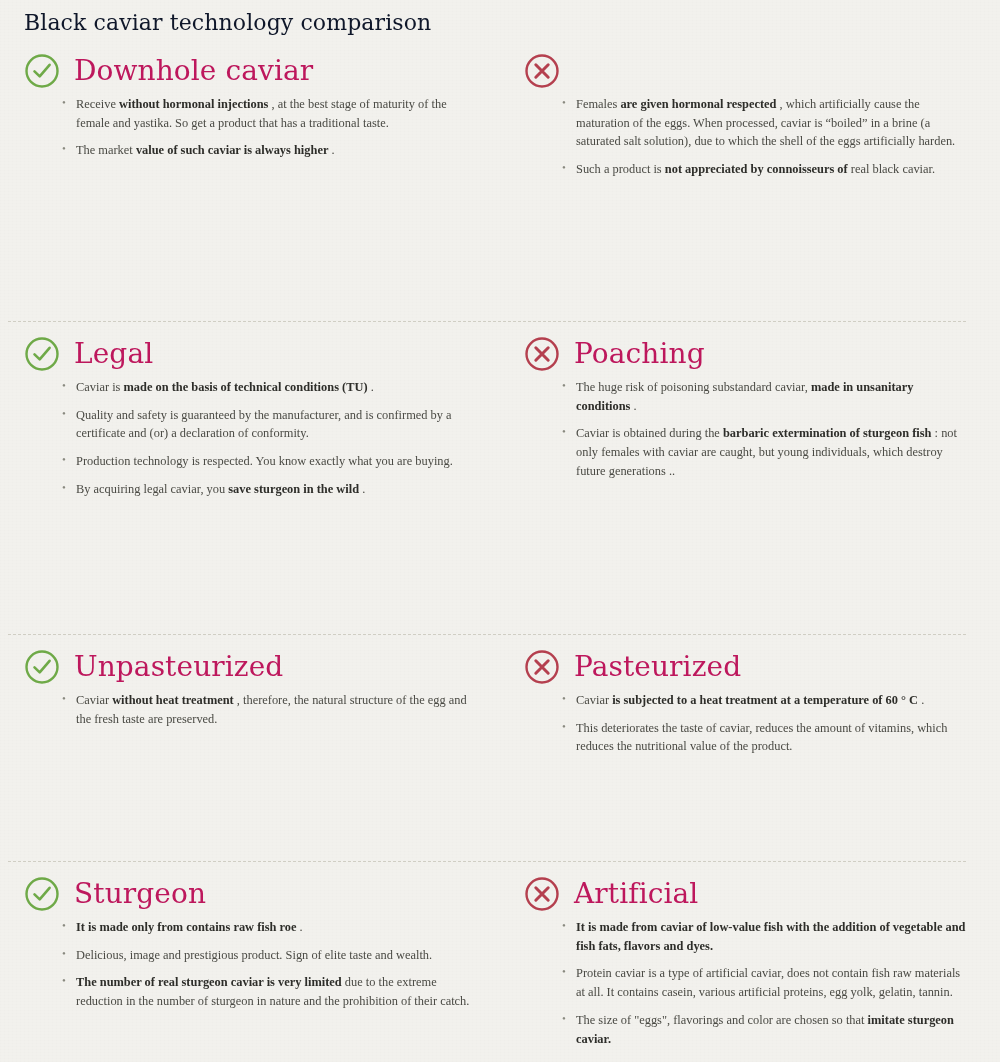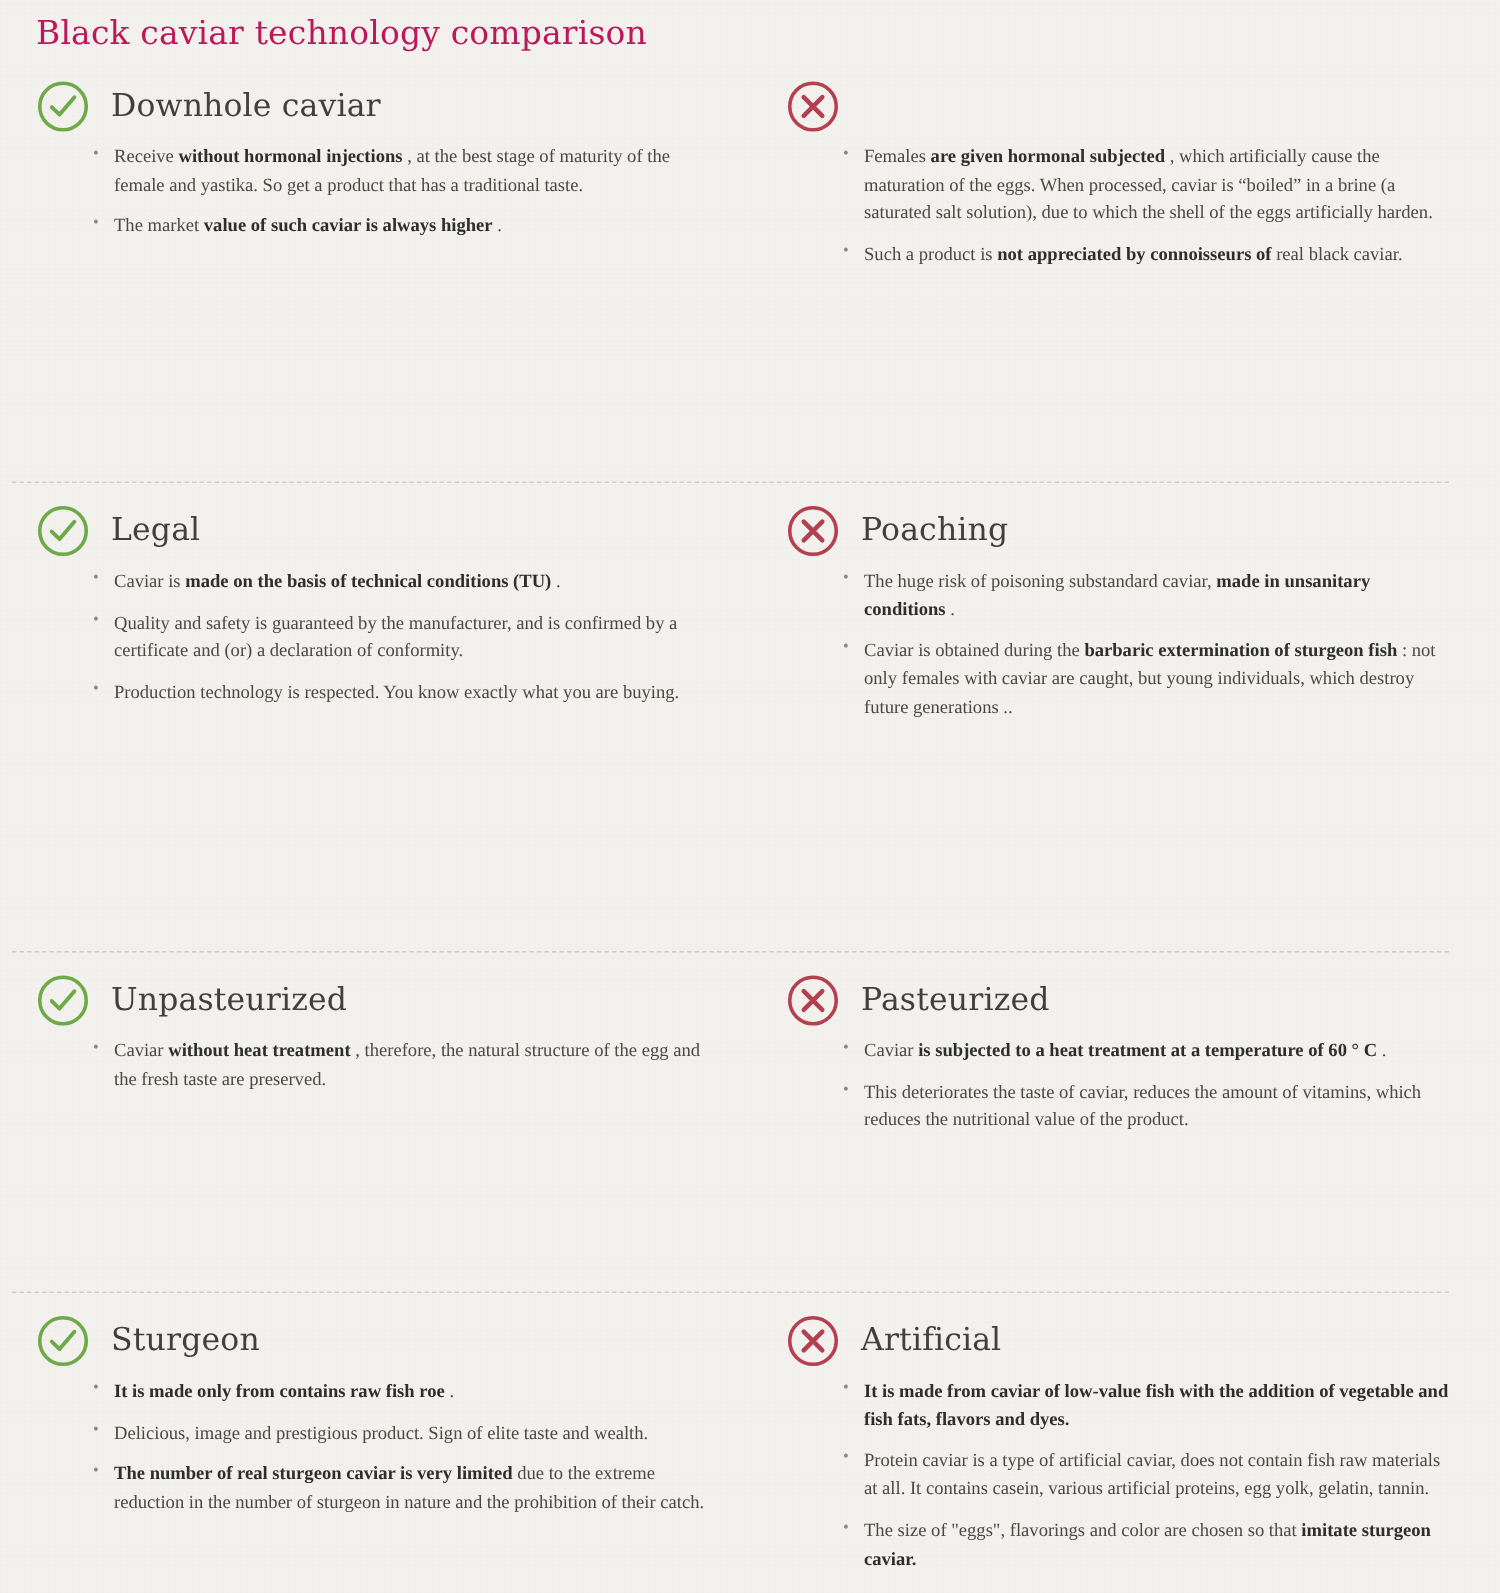--- a/index.html
+++ b/index.html
@@ -29,21 +29,21 @@
   }
   .page {
     position: relative;
     z-index: 1;
     padding: 0;
   }
   .page-title {
     font-family: "DejaVu Serif", "Liberation Serif", serif;
     font-size: 22px;
     font-weight: 400;
-    color: #be185d;
+    color: #0f172a;
     letter-spacing: 0.1px;
     margin: 0;
     padding: 8px 0 0 24px;
     line-height: 1.4;
   }
   .divider {
     height: 0;
     border-top: 1px dashed #cfcdc2;
     margin: 0 34px 0 8px;
     opacity: 0.95;
@@ -57,23 +57,23 @@
     padding-top: 14px;
   }
   .status-icon {
     width: 36px;
     height: 36px;
     flex: 0 0 36px;
     display: block;
   }
   .card-title {
     font-family: "DejaVu Serif", "Liberation Serif", serif;
-    font-size: 21px;
+    font-size: 28px;
     font-weight: 400;
-    color: #404040;
+    color: #be185d;
     line-height: 1.2;
     letter-spacing: 0.1px;
   }
 
   ul.points {
     list-style: none;
     margin: 6px 0 0 0;
     padding: 0 0 0 62px;
   }
   ul.points li {
@@ -138,39 +138,40 @@
           </ul>
         </div>
         <div class="cell">
           <div class="card-head">
             <svg class="status-icon" viewBox="0 0 36 36">
               <circle cx="18" cy="18" r="15.5" fill="none" stroke="#b5404f" stroke-width="2.4"></circle>
               <path d="M11.8 11.8 L24.2 24.2 M24.2 11.8 L11.8 24.2" fill="none" stroke="#b5404f" stroke-width="3" stroke-linecap="round"></path>
             </svg>
           </div>
           <ul class="points">
-            <li>Females  <b>are given hormonal subjected</b> , which artificially cause the maturation of the eggs. When processed, caviar is “boiled” in a brine (a saturated salt solution), due to which the shell of the eggs artificially harden.</li>
+            <li>Females  <b>are given hormonal respected</b> , which artificially cause the maturation of the eggs. When processed, caviar is “boiled” in a brine (a saturated salt solution), due to which the shell of the eggs artificially harden.</li>
             <li>Such a product is  <b>not appreciated by connoisseurs of</b> real black caviar.</li>
           </ul>
         </div>
       </div>
       <div class="divider"></div>
       <div class="row sec-1">
         <div class="cell">
           <div class="card-head">
             <svg class="status-icon" viewBox="0 0 36 36">
               <circle cx="18" cy="18" r="15.5" fill="none" stroke="#6faa48" stroke-width="2.4"></circle>
               <path d="M10.5 18.4 L15.7 23.4 L25.6 11.8" fill="none" stroke="#6faa48" stroke-width="2.6" stroke-linecap="round" stroke-linejoin="round"></path>
             </svg>
             <div class="card-title">Legal</div>
           </div>
           <ul class="points">
             <li>Caviar is  <b>made on the basis of technical conditions (TU)</b> .</li>
             <li>Quality and safety is guaranteed by the manufacturer, and is confirmed by a certificate and (or) a declaration of conformity.</li>
             <li>Production technology is respected. You know exactly what you are buying.</li>
+            <li>By acquiring legal caviar, you  <b>save sturgeon in the wild</b> .</li>
           </ul>
         </div>
         <div class="cell">
           <div class="card-head">
             <svg class="status-icon" viewBox="0 0 36 36">
               <circle cx="18" cy="18" r="15.5" fill="none" stroke="#b5404f" stroke-width="2.4"></circle>
               <path d="M11.8 11.8 L24.2 24.2 M24.2 11.8 L11.8 24.2" fill="none" stroke="#b5404f" stroke-width="3" stroke-linecap="round"></path>
             </svg>
             <div class="card-title">Poaching</div>
           </div>

